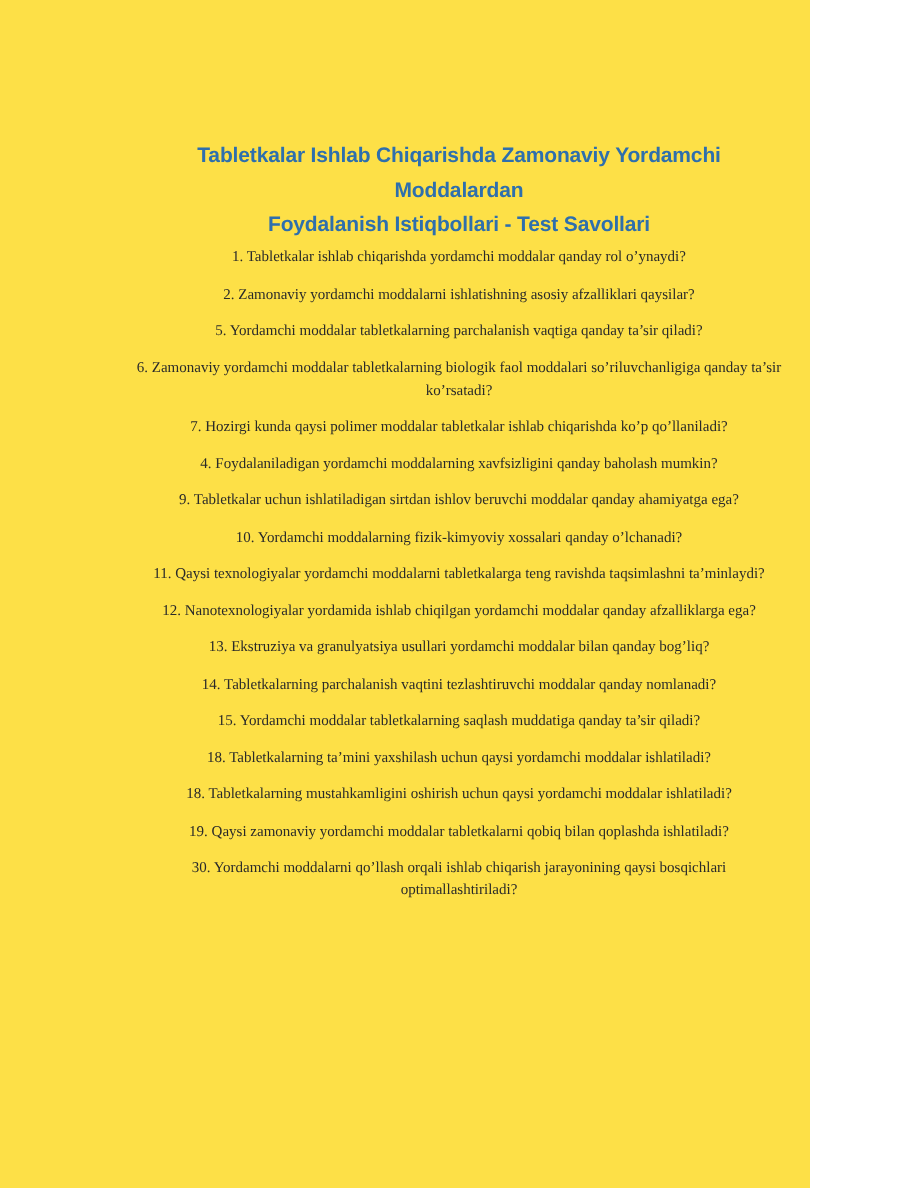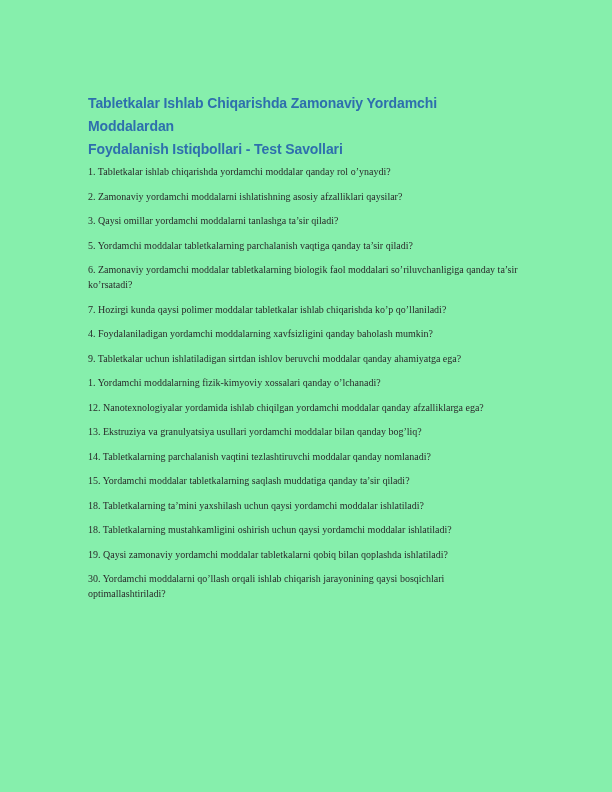--- a/index.html
+++ b/index.html
@@ -2,25 +2,26 @@
 <html><head>
 <meta charset="utf-8">
 <style>
   html, body {
     margin: 0;
     padding: 0;
     background: #ffffff;
   }
   .page {
     position: relative;
-    width: 612px;
+    width: 540px;
     height: 792px;
-    background: #86efac;
+    background: #fde047;
     overflow: hidden;
     box-sizing: border-box;
+    text-align: center;
   }
   .content {
     position: absolute;
     top: 92px;
     left: 88px;
     width: 436px;
   }
   .doc-title {
     font-family: "Liberation Sans", "DejaVu Sans", sans-serif;
     font-weight: 700;
@@ -45,27 +46,27 @@
 </head>
 <body>
 
 <div class="page">
   <div class="content">
     <h1 class="doc-title"><span>Tabletkalar Ishlab Chiqarishda Zamonaviy Yordamchi Moddalardan</span><br>
       <span>Foydalanish Istiqbollari - Test Savollari</span></h1>
     <div class="question-list">
       <p class="question">1. Tabletkalar ishlab chiqarishda yordamchi moddalar qanday rol o’ynaydi?</p>
       <p class="question">2. Zamonaviy yordamchi moddalarni ishlatishning asosiy afzalliklari qaysilar?</p>
-      <p class="question">3. Qaysi omillar yordamchi moddalarni tanlashga ta’sir qiladi?</p>
       <p class="question">5. Yordamchi moddalar tabletkalarning parchalanish vaqtiga qanday ta’sir qiladi?</p>
       <p class="question">6. Zamonaviy yordamchi moddalar tabletkalarning biologik faol moddalari so’riluvchanligiga qanday ta’sir ko’rsatadi?</p>
       <p class="question">7. Hozirgi kunda qaysi polimer moddalar tabletkalar ishlab chiqarishda ko’p qo’llaniladi?</p>
       <p class="question">4. Foydalaniladigan yordamchi moddalarning xavfsizligini qanday baholash mumkin?</p>
       <p class="question">9. Tabletkalar uchun ishlatiladigan sirtdan ishlov beruvchi moddalar qanday ahamiyatga ega?</p>
-      <p class="question">1. Yordamchi moddalarning fizik-kimyoviy xossalari qanday o’lchanadi?</p>
+      <p class="question">10. Yordamchi moddalarning fizik-kimyoviy xossalari qanday o’lchanadi?</p>
+      <p class="question">11. Qaysi texnologiyalar yordamchi moddalarni tabletkalarga teng ravishda taqsimlashni ta’minlaydi?</p>
       <p class="question">12. Nanotexnologiyalar yordamida ishlab chiqilgan yordamchi moddalar qanday afzalliklarga ega?</p>
       <p class="question">13. Ekstruziya va granulyatsiya usullari yordamchi moddalar bilan qanday bog’liq?</p>
       <p class="question">14. Tabletkalarning parchalanish vaqtini tezlashtiruvchi moddalar qanday nomlanadi?</p>
       <p class="question">15. Yordamchi moddalar tabletkalarning saqlash muddatiga qanday ta’sir qiladi?</p>
       <p class="question">18. Tabletkalarning ta’mini yaxshilash uchun qaysi yordamchi moddalar ishlatiladi?</p>
       <p class="question">18. Tabletkalarning mustahkamligini oshirish uchun qaysi yordamchi moddalar ishlatiladi?</p>
       <p class="question">19. Qaysi zamonaviy yordamchi moddalar tabletkalarni qobiq bilan qoplashda ishlatiladi?</p>
       <p class="question">30. Yordamchi moddalarni qo’llash orqali ishlab chiqarish jarayonining qaysi bosqichlari optimallashtiriladi?</p>
     </div>
   </div>

